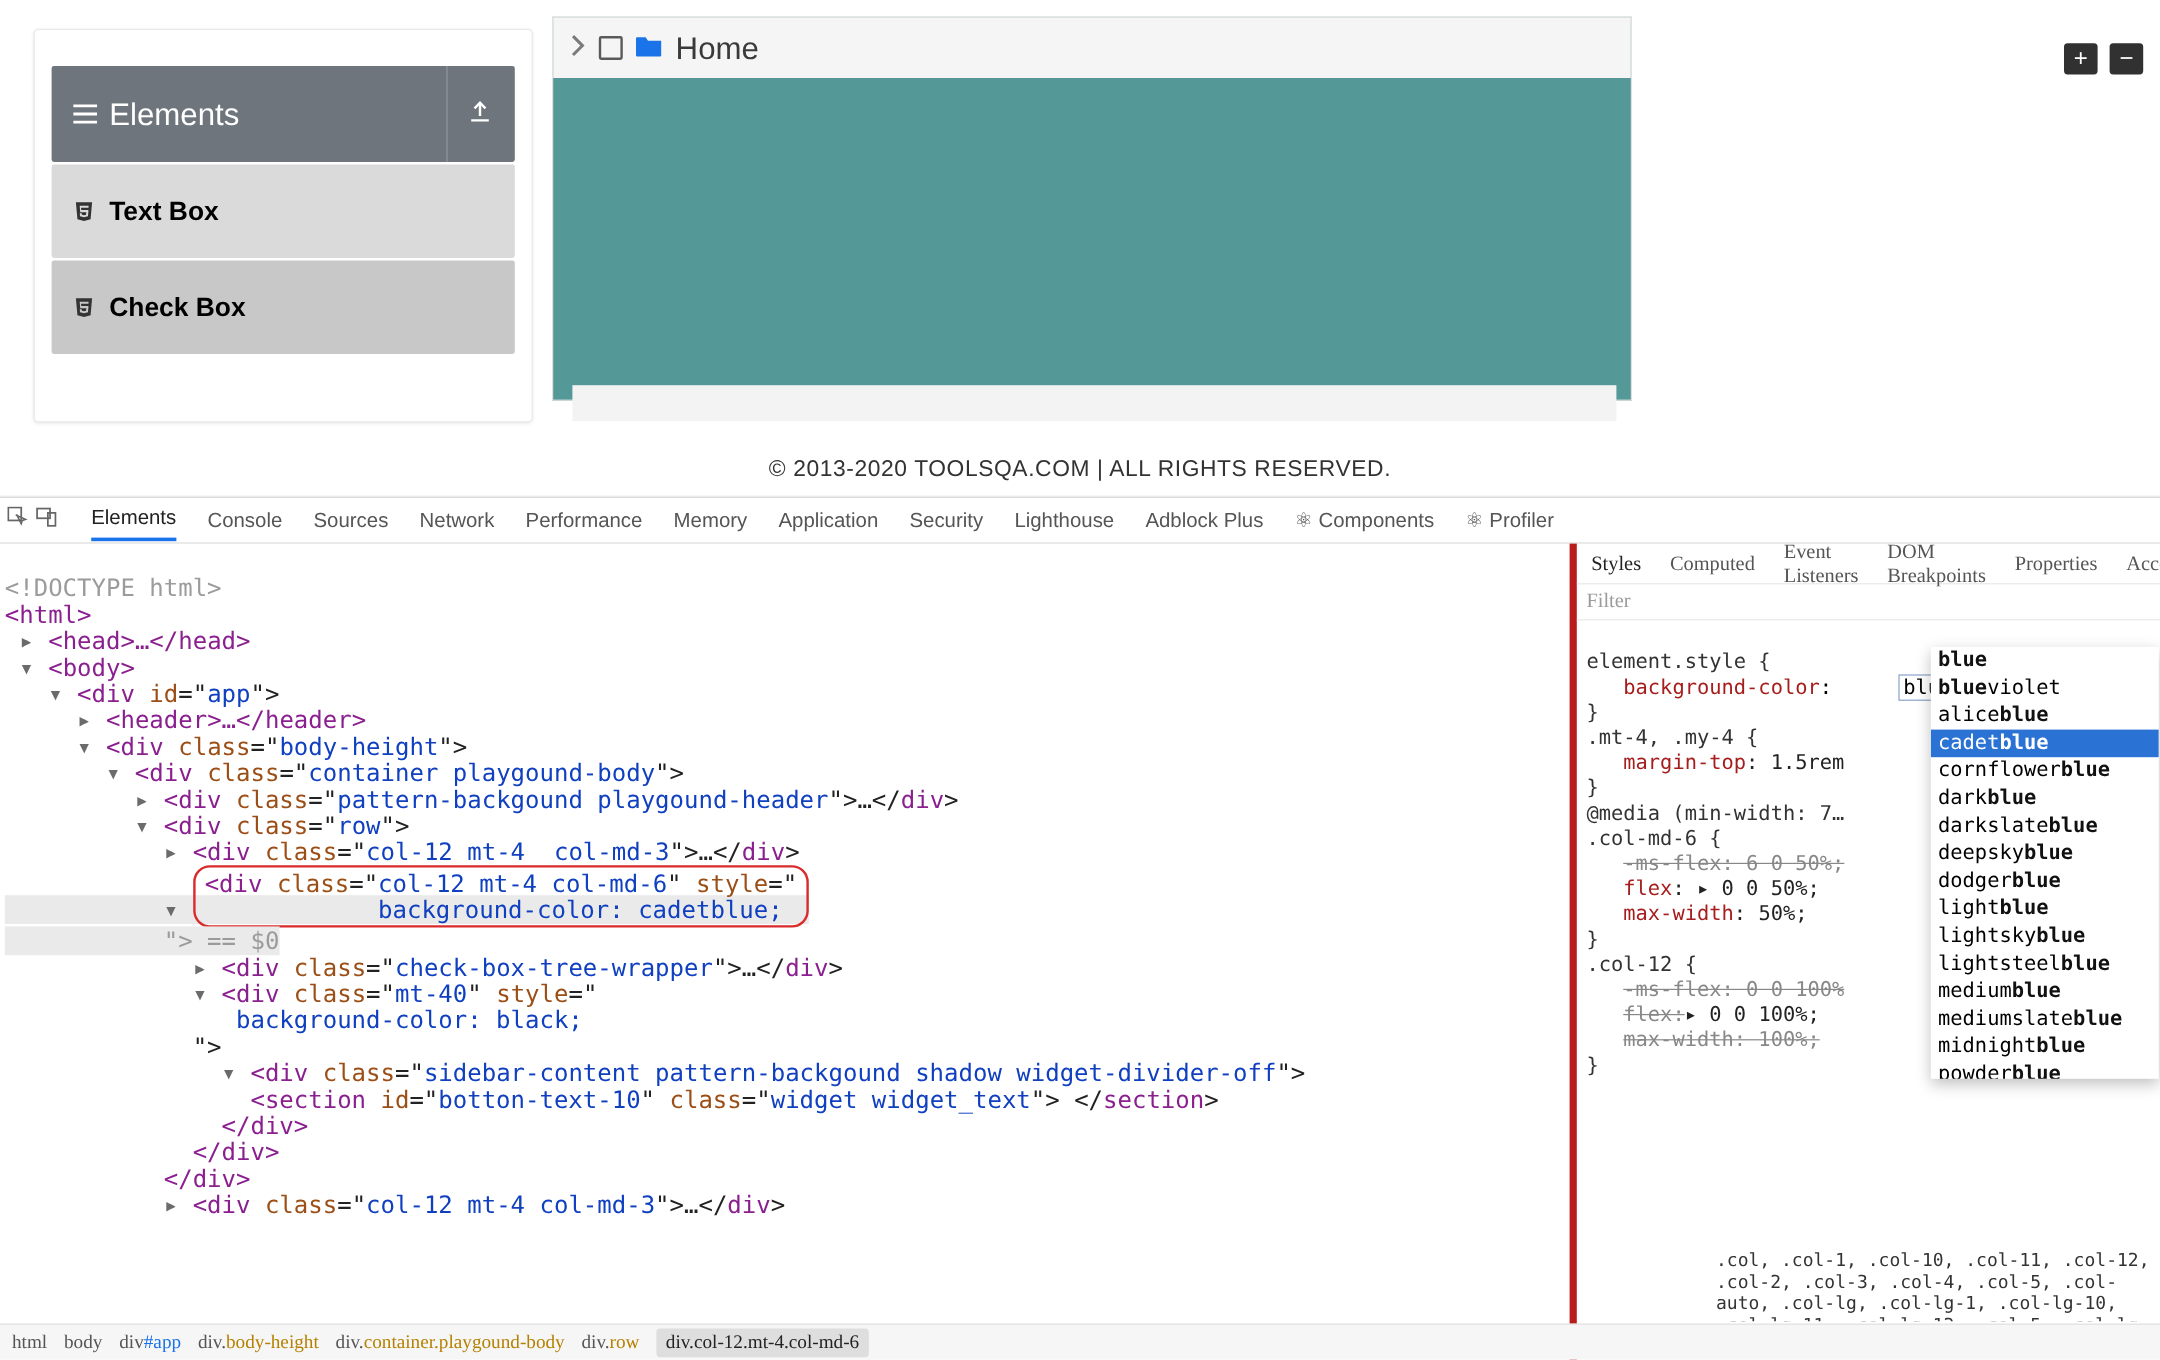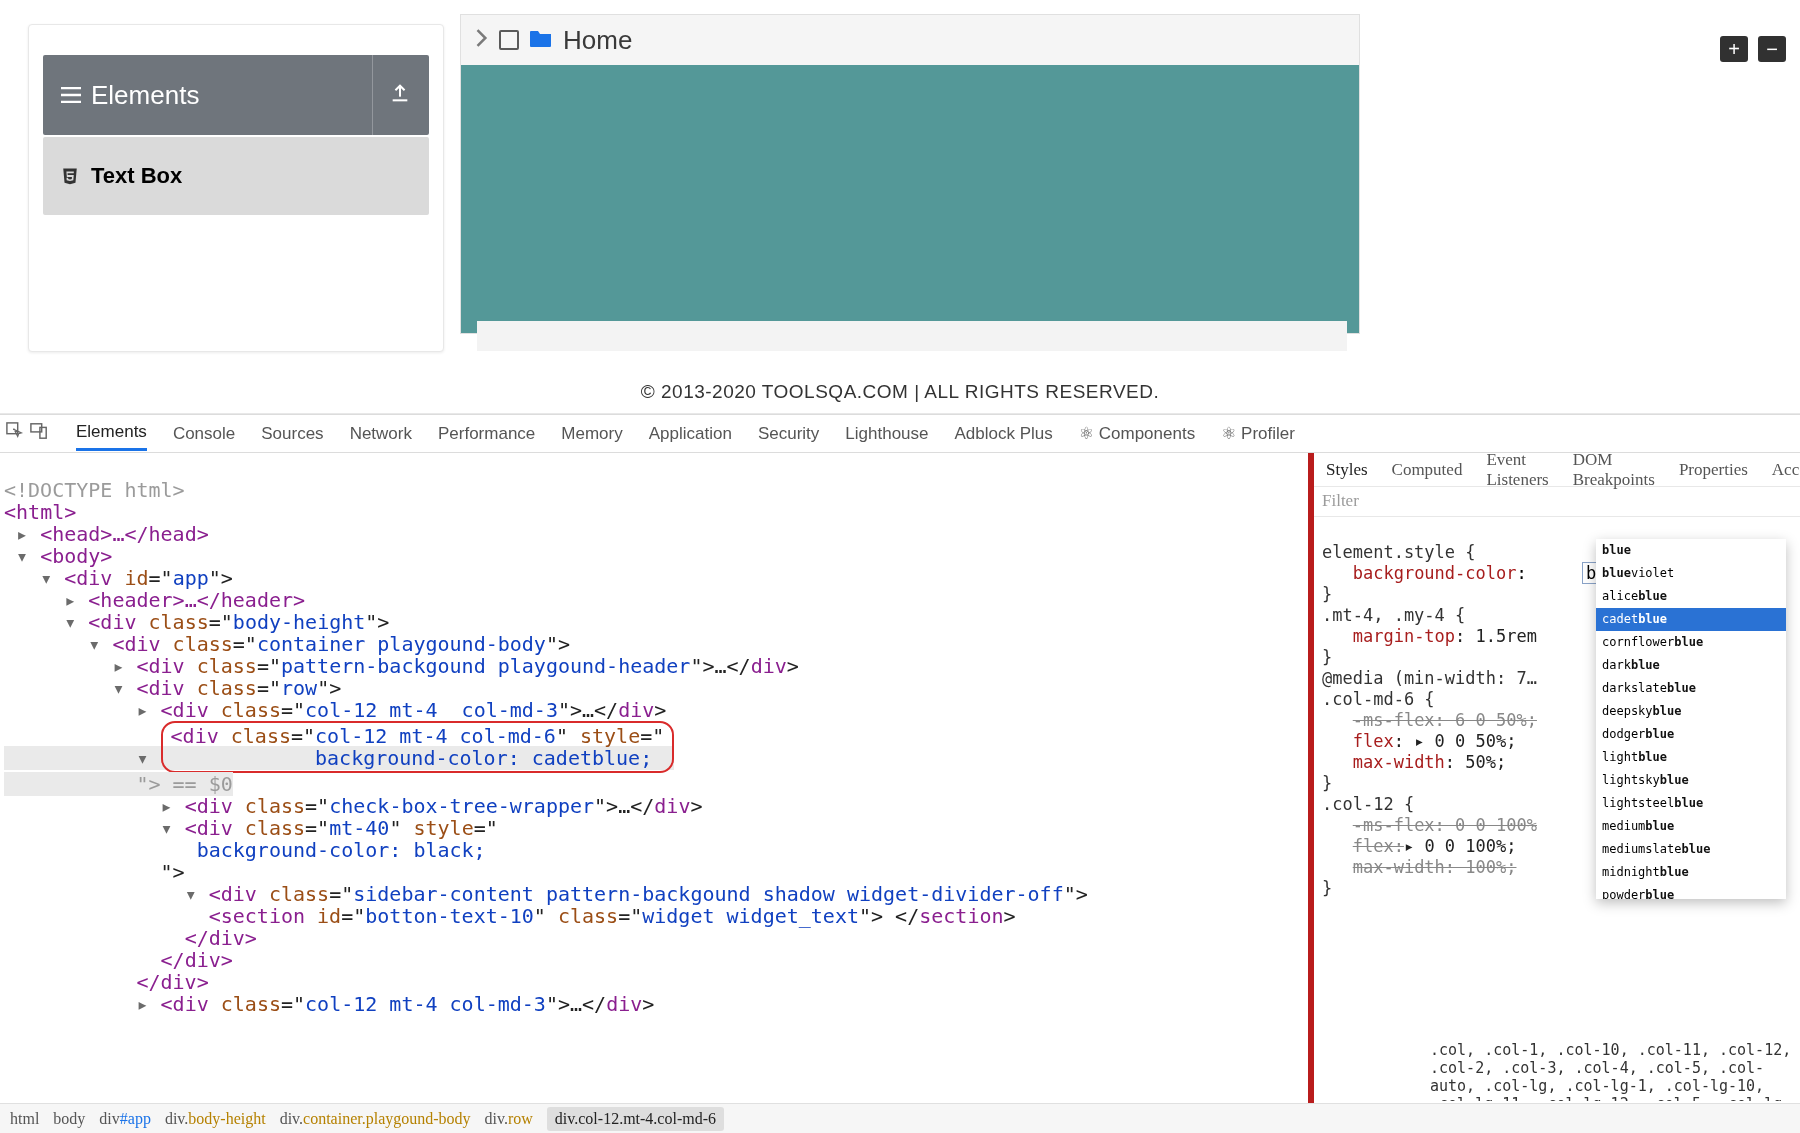--- a/index.html
+++ b/index.html
@@ -49,21 +49,21 @@
   .styles-tabs .st.active { color:#222; font-weight:500;}
   .styles-filter { height:30px; border-bottom:1px solid #e8e8e8; padding:4px 8px; color:#9b9b9b; font-family:-apple-system;}
   .styles-body { padding:4px 8px; line-height:21px; white-space:pre;}
   .styles-body .prop { color:#a71d1d;}
   .styles-body .pv { color:#222;}
   .styles-body .strike { text-decoration:line-through; color:#888;}
   .styles-body .sel { color:#333;}
   .styles-body .brace { color:#333;}
   .val-box { border:1px solid #8aa3c8; padding:0 3px;margin-left:45px;}
 
-  .ac-popup { position:absolute; top:86px; right:14px; width:190px; background:#fff; box-shadow:0 4px 12px rgba(0,0,0,.25); max-height:360px; overflow:hidden; font-size:12px; line-height:23px;}
+  .ac-popup { position:absolute; top:86px; right:1px; width:190px; background:#fff; box-shadow:0 4px 12px rgba(0,0,0,.25); max-height:360px; overflow:hidden; font-size:17px; line-height:23px;}
   .ac-popup .opt { padding:0 6px;}
   .ac-popup .opt b { color:#111;}
   .ac-popup .opt.sel { background:#2a72d4; color:#fff;}
   .ac-popup .opt.sel b { color:#fff;}
 
   .crumbs { position:absolute; left:0; right:0; bottom:0; height:30px; background:#f6f6f6; border-top:1px solid #e0e0e0; display:flex; align-items:center; font-family:-apple-system; font-size:16px; gap:14px; padding:0 10px; color:#555;}
   .crumbs .c-it .hl { color:#1a73e8;}
   .crumbs .c-it .cls { color:#b58100;}
   .crumbs .c-it.active { background:#dedede; padding:3px 8px; border-radius:3px; color:#222;}
 
@@ -94,20 +94,28 @@
         </span>
       </div>
     </div>
     <div class="menu-item mi-tb">
       <span class="h5-ico">
           <svg viewBox="0 0 24 24" width="18" height="20">
             <path fill="#333" d="M3 2l1.7 19L12 23l7.3-2L21 2H3zm14.2 6.2H8.7l.2 2.4h8.1l-.6 7-4.4 1.2-4.4-1.2-.3-3.3h2.2l.15 1.7 2.35.6 2.35-.6.25-2.8H7.8L7.2 5.9h9.9l-.1 2.3z"></path>
           </svg>
         </span>
       <span>Text Box</span>
+    </div>
+    <div class="menu-item mi-cb">
+      <span class="h5-ico">
+          <svg viewBox="0 0 24 24" width="18" height="20">
+            <path fill="#333" d="M3 2l1.7 19L12 23l7.3-2L21 2H3zm14.2 6.2H8.7l.2 2.4h8.1l-.6 7-4.4 1.2-4.4-1.2-.3-3.3h2.2l.15 1.7 2.35.6 2.35-.6.25-2.8H7.8L7.2 5.9h9.9l-.1 2.3z"></path>
+          </svg>
+        </span>
+      <span>Check Box</span>
     </div>
   </div>
 
   <div class="right-area">
     <div class="right-bar">
       <span class="chev">
         <svg width="14" height="18" viewBox="0 0 10 16">
             <path d="M1 1l7 7-7 7" fill="none" stroke="#7a7a7a" stroke-width="2.2"></path>
           </svg>
       </span>

